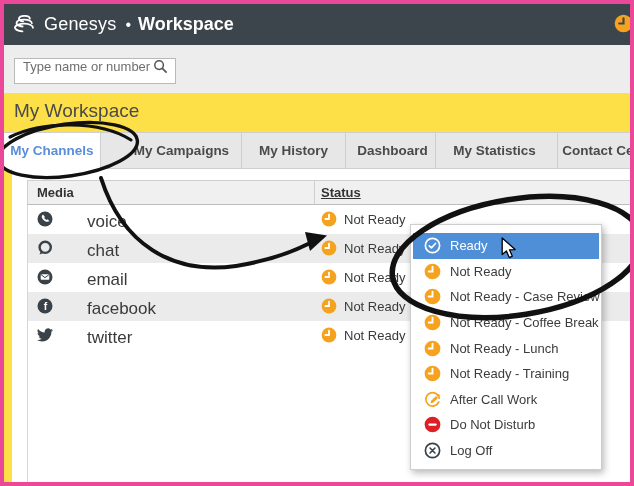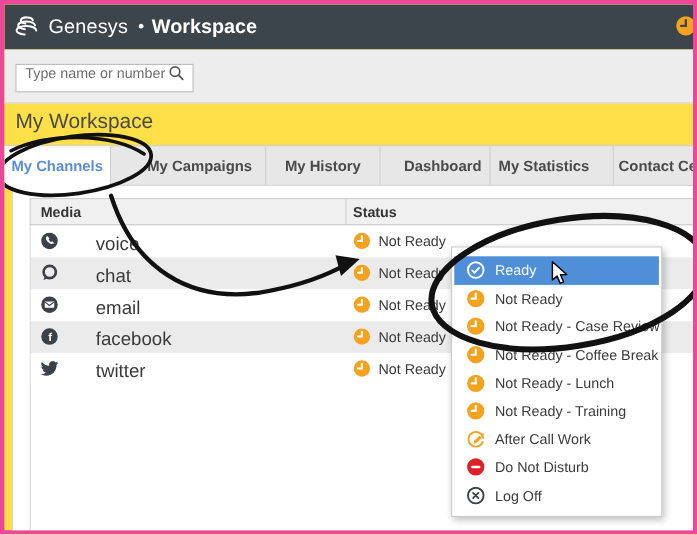--- a/index.html
+++ b/index.html
@@ -38,21 +38,21 @@
 
   
   .panel{position:absolute;left:7px;top:165px;width:627px;height:321px;background:#fff;
          border-left:1px solid #d6d6d6;box-sizing:border-box;}
 
   
   .tbl{position:absolute;left:23px;top:176px;width:607px;}
   .thead{position:relative;height:25px;background:#f0f0f0;border-top:1px solid #cfcfcf;
          border-left:1px solid #cfcfcf;border-bottom:1px solid #bdbdbd;box-sizing:border-box;}
   .thead .col-media{position:absolute;left:9px;top:4px;font-size:13px;font-weight:bold;color:#333;}
-  .thead .col-status{position:absolute;left:293px;top:4px;font-size:13px;font-weight:bold;color:#333;}
+  .thead .col-status{position:absolute;left:293px;top:4px;font-size:13px;font-weight:bold;color:#333;text-decoration:underline;}
   .thead .cdiv{position:absolute;left:286px;top:0;width:1px;height:24px;background:#cfcfcf;}
   .tbody{border-left:1px solid #d6d6d6;}
   .trow{position:relative;height:29px;background:#fff;}
   .trow.alt{background:#ebebeb;}
   .micon{position:absolute;left:9px;top:6px;width:16px;height:16px;}
   .mlabel{position:absolute;left:31px;top:7px;font-size:17px;color:#3a3a3a;margin-left:28px;}
   .sticon{position:absolute;left:293px;top:6px;width:16px;height:16px;}
   .stlabel{position:absolute;left:316px;top:7px;font-size:13px;color:#3a3a3a;}
   .tbl-tail{border-left:1px solid #d6d6d6;height:134px;}
 
@@ -104,21 +104,21 @@
       </svg>
     </div>
   </div>
 
   <h1 class="ptitle">My Workspace</h1>
 
   <nav class="tabs">
     <div class="tab active" style="left:0;width:97px;">My Channels</div>
     <div class="tab" style="left:118px;width:120px;">My Campaigns</div>
     <div class="tab" style="left:238px;width:104px;">My History</div>
-    <div class="tab" style="left:356px;width:86px;">Dashboard</div>
+    <div class="tab" style="left:346px;width:86px;">Dashboard</div>
     <div class="tab" style="left:428px;width:126px;">My Statistics</div>
     <div class="tab" style="left:554px;width:80px;border-right:none;">Contact Ce</div>
   </nav>
 
   <div class="panel"></div>
 
   <div class="tbl">
     <div class="thead">
       <span class="col-media">Media</span>
       <span class="cdiv"></span>

